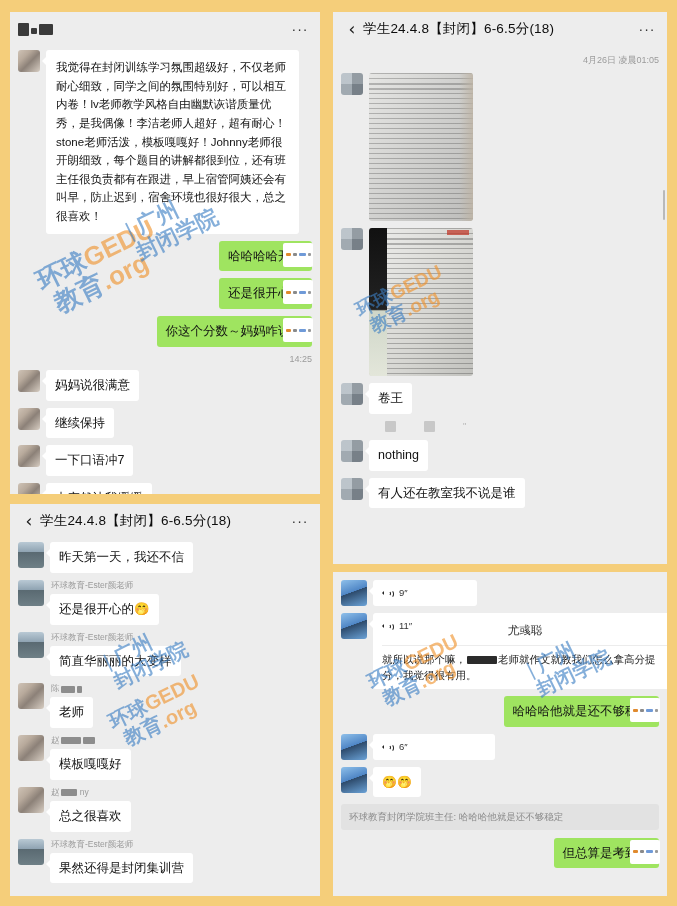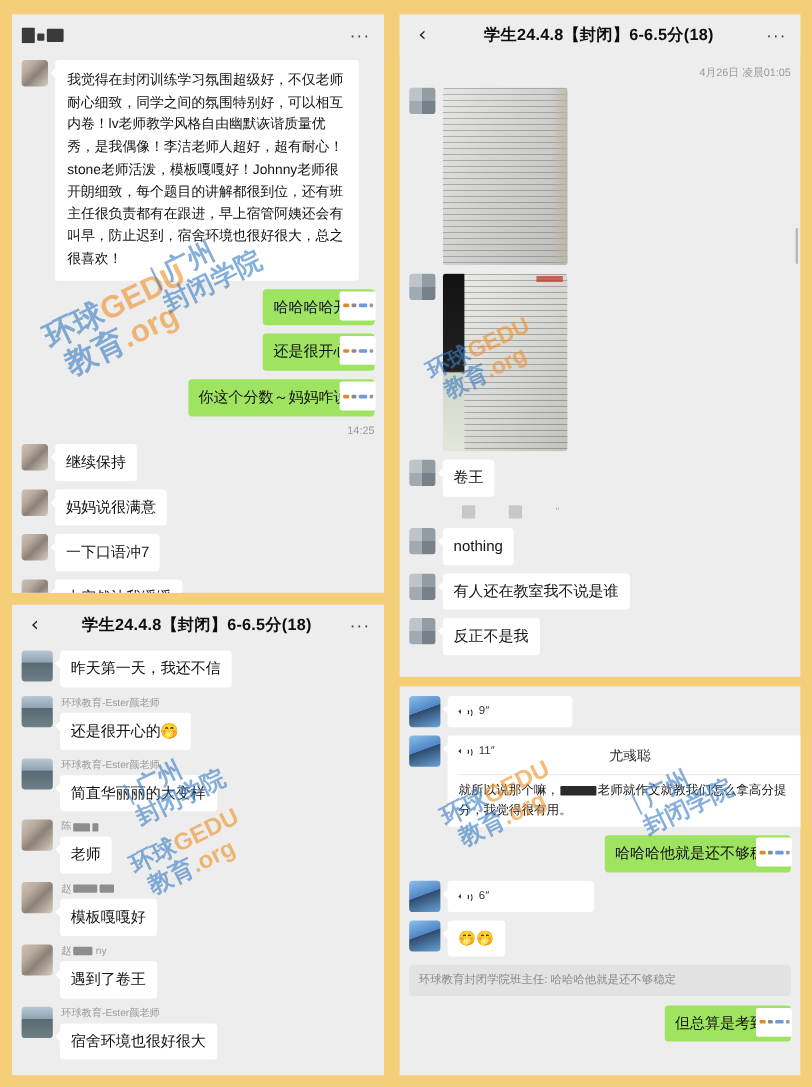--- a/index.html
+++ b/index.html
@@ -29,21 +29,21 @@
   .hdr{
     height:34px;display:flex;align-items:center;
     background:#ededed;position:relative;
     padding:0 8px;
   }
   .hdr .back{
     font-size:17px;color:#1a1a1a;width:22px;text-align:center;
     line-height:1;font-family:"DejaVu Sans",sans-serif;
   }
   .hdr .title{
-    flex:1;text-align:center;font-size:13.5px;font-weight:bold;color:#0d0d0d;
+    flex:1;text-align:left;font-size:13.5px;font-weight:normal;color:#0d0d0d;
     letter-spacing:.2px;white-space:nowrap;overflow:hidden;
   }
   .hdr .dots{
     width:24px;text-align:center;font-size:14px;color:#333;letter-spacing:1px;
   }
   .hdr.redacted .title{display:flex;align-items:center;justify-content:flex-start;gap:3px;}
   .redname{display:inline-flex;align-items:center;gap:2px;}
   .redname i{display:inline-block;background:#3a3a3a;border-radius:1px;}
 
   
@@ -229,27 +229,27 @@
             <b class="bl"></b>
             <b class="g2"></b>
           </div>
       </div>
 
       <div class="tstamp">14:25</div>
 
       <div class="row">
         <div class="av blur"></div>
         <div class="col">
+            <div class="bub">妈妈说很满意</div>
+          </div>
+      </div>
+      <div class="row">
+        <div class="av blur"></div>
+        <div class="col">
             <div class="bub">继续保持</div>
-          </div>
-      </div>
-      <div class="row">
-        <div class="av blur"></div>
-        <div class="col">
-            <div class="bub">妈妈说很满意</div>
           </div>
       </div>
       <div class="row">
         <div class="av blur"></div>
         <div class="col">
             <div class="bub">一下口语冲7</div>
           </div>
       </div>
       <div class="row">
         <div class="av blur"></div>
@@ -314,29 +314,29 @@
         <div class="col">
           <div class="sname">赵<span class="red" style="width:20px;"></span><span class="red" style="width:12px;"></span></div>
           <div class="bub">模板嘎嘎好</div>
         </div>
       </div>
 
       <div class="row">
         <div class="av big blur"></div>
         <div class="col">
           <div class="sname">赵<span class="red" style="width:16px;"></span> ny</div>
-          <div class="bub">遇到了卷王</div>
+          <div class="bub">总之很喜欢</div>
         </div>
       </div>
 
       <div class="row">
         <div class="av big photo"></div>
         <div class="col">
           <div class="sname">环球教育-Ester颜老师</div>
-          <div class="bub">宿舍环境也很好很大</div>
+          <div class="bub">果然还得是封闭集训营</div>
         </div>
       </div>
     </div>
 
     <div class="wm wm-c">
       <span class="l1"><span class="sep">|</span> <span class="blue">广州</span></span>
       <span class="l1"><span class="blue">封闭学院</span></span>
     </div>
     <div class="wm wm-d">
       <span class="l1"><span class="blue">环球</span><span class="orange">GEDU</span></span>
@@ -387,26 +387,20 @@
       <div class="row">
         <div class="av"></div>
         <div class="col">
             <div class="bub">nothing</div>
           </div>
       </div>
       <div class="row">
         <div class="av"></div>
         <div class="col">
             <div class="bub">有人还在教室我不说是谁</div>
-          </div>
-      </div>
-      <div class="row">
-        <div class="av"></div>
-        <div class="col">
-            <div class="bub">反正不是我</div>
           </div>
       </div>
     </div>
 
     <div class="scrollbar"></div>
 
     <div class="wm wm-f" style="top:268px;left:24px;">
       <span class="l1"><span class="blue">环球</span><span class="orange">GEDU</span></span>
       <span class="l1" style="margin-left:6px;"><span class="blue">教育</span><span class="orange">.org</span></span>
     </div>

